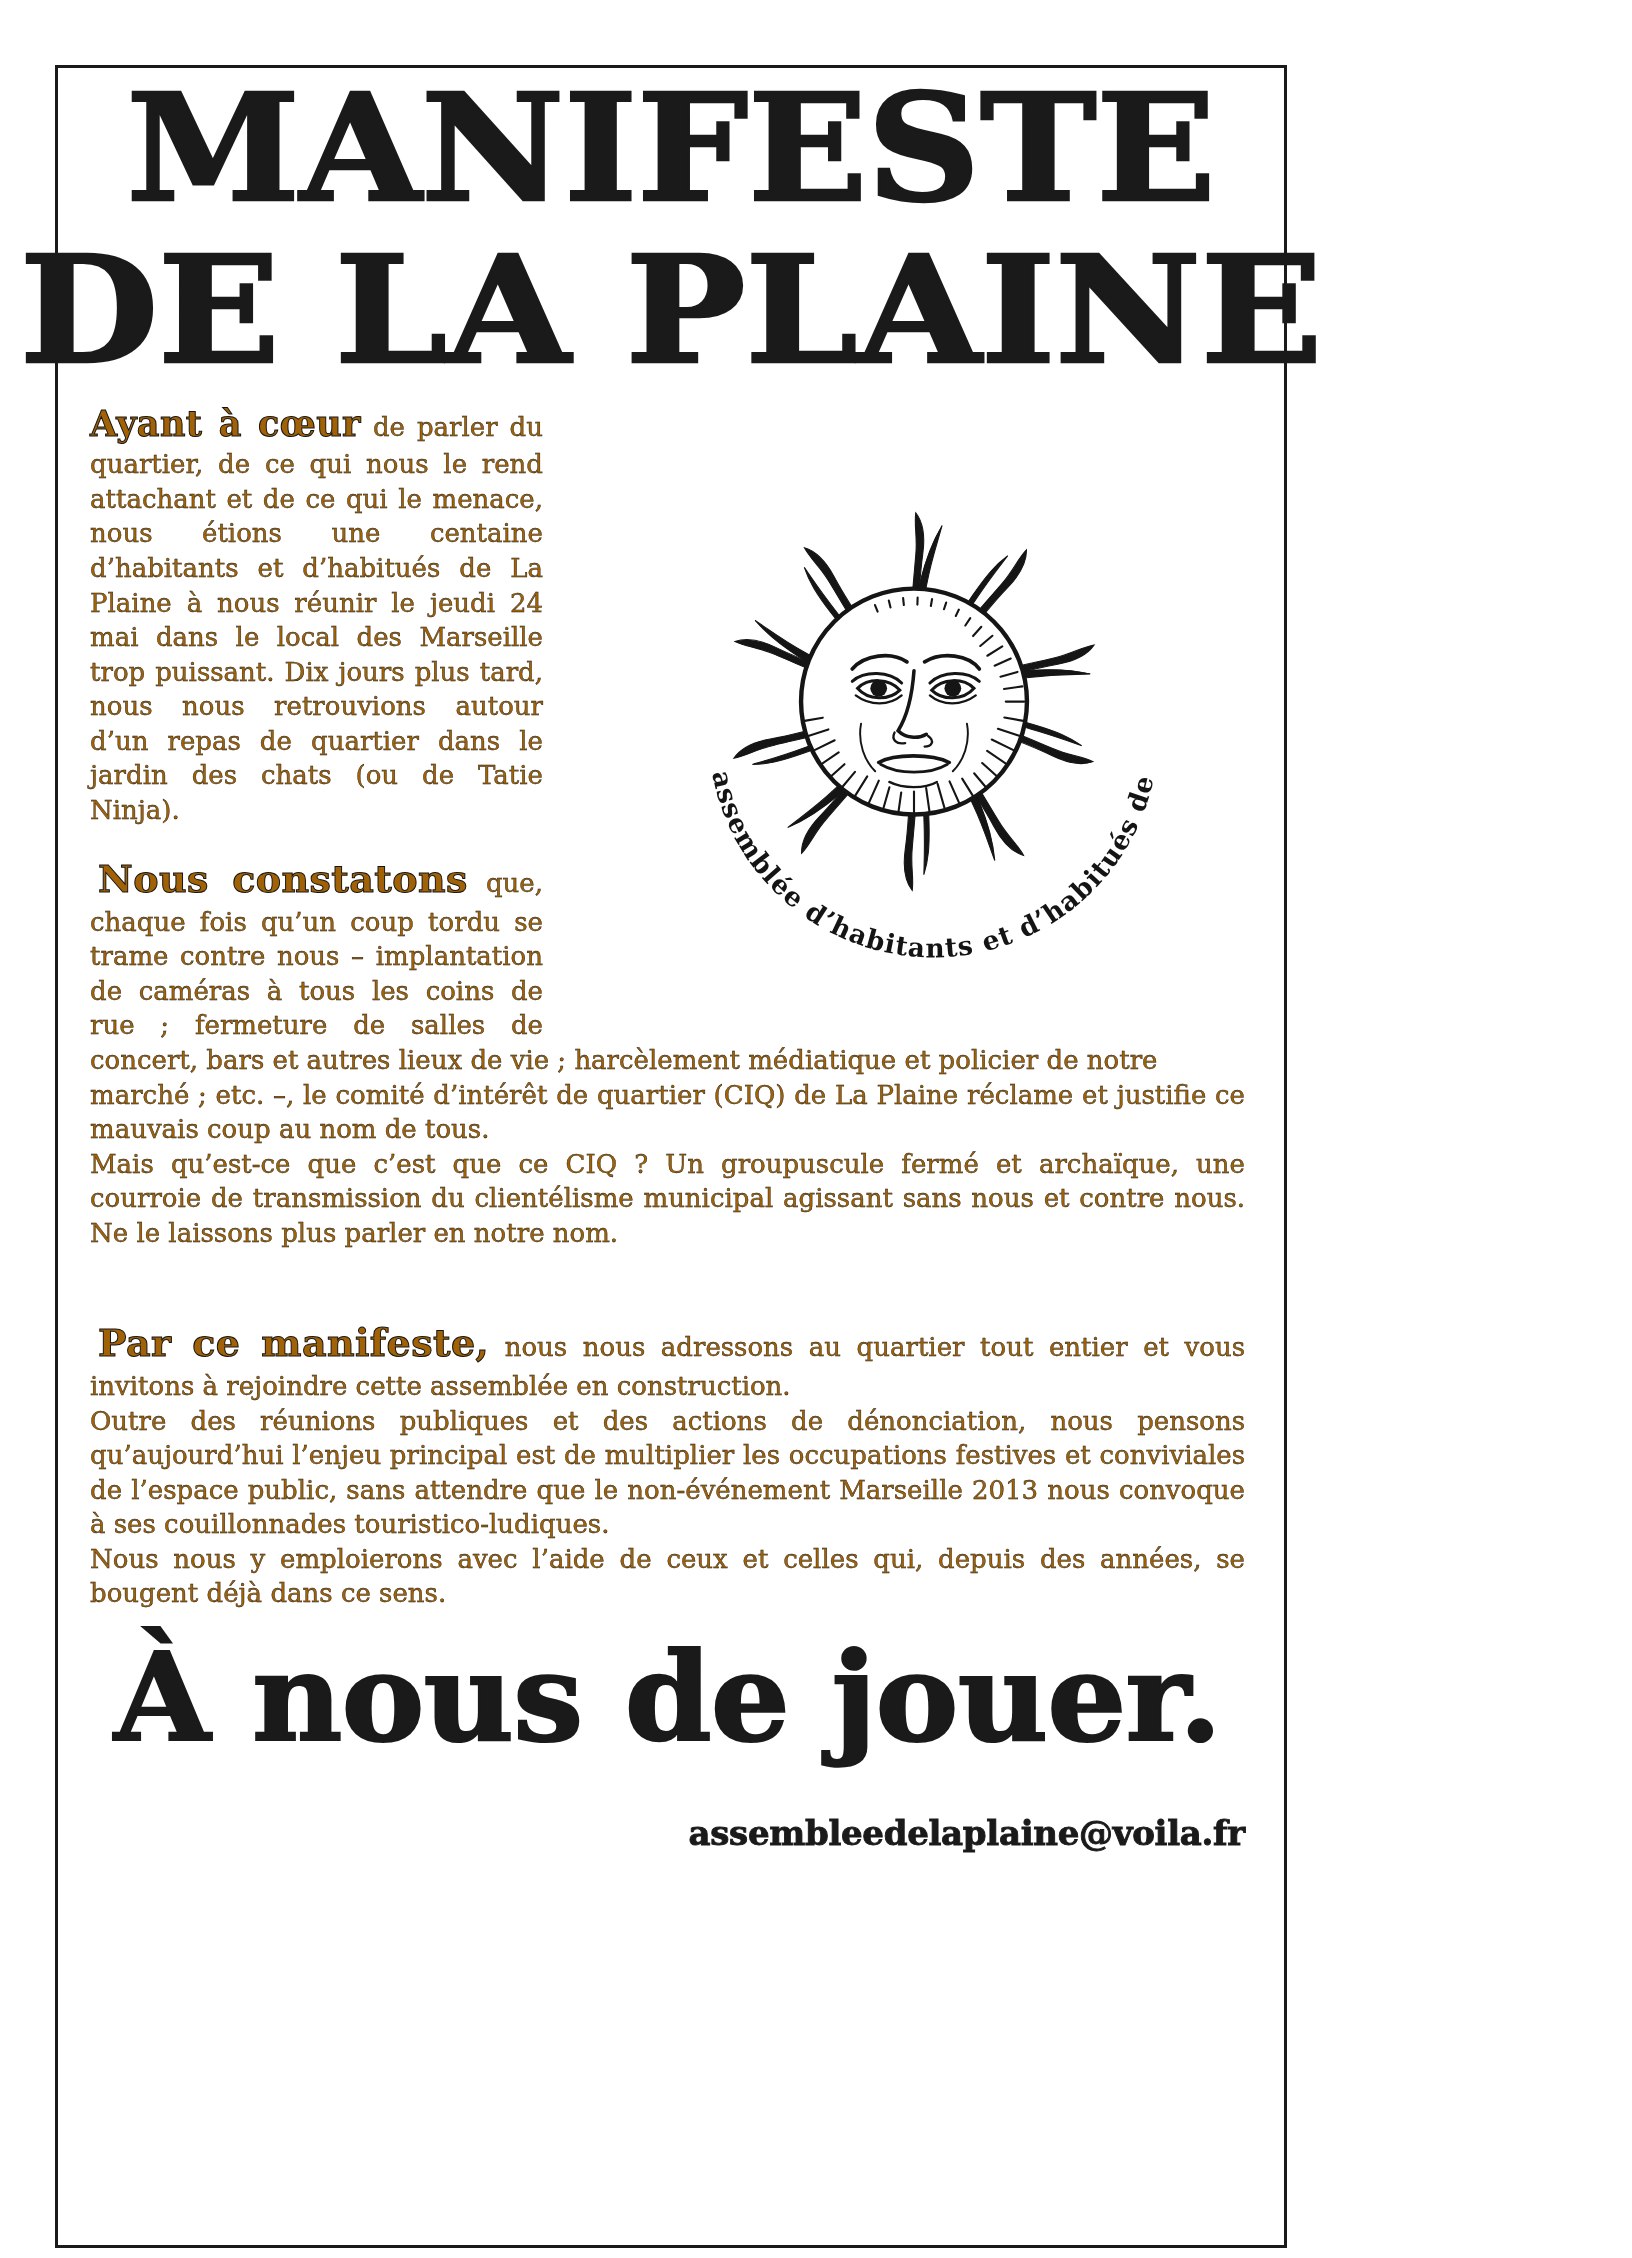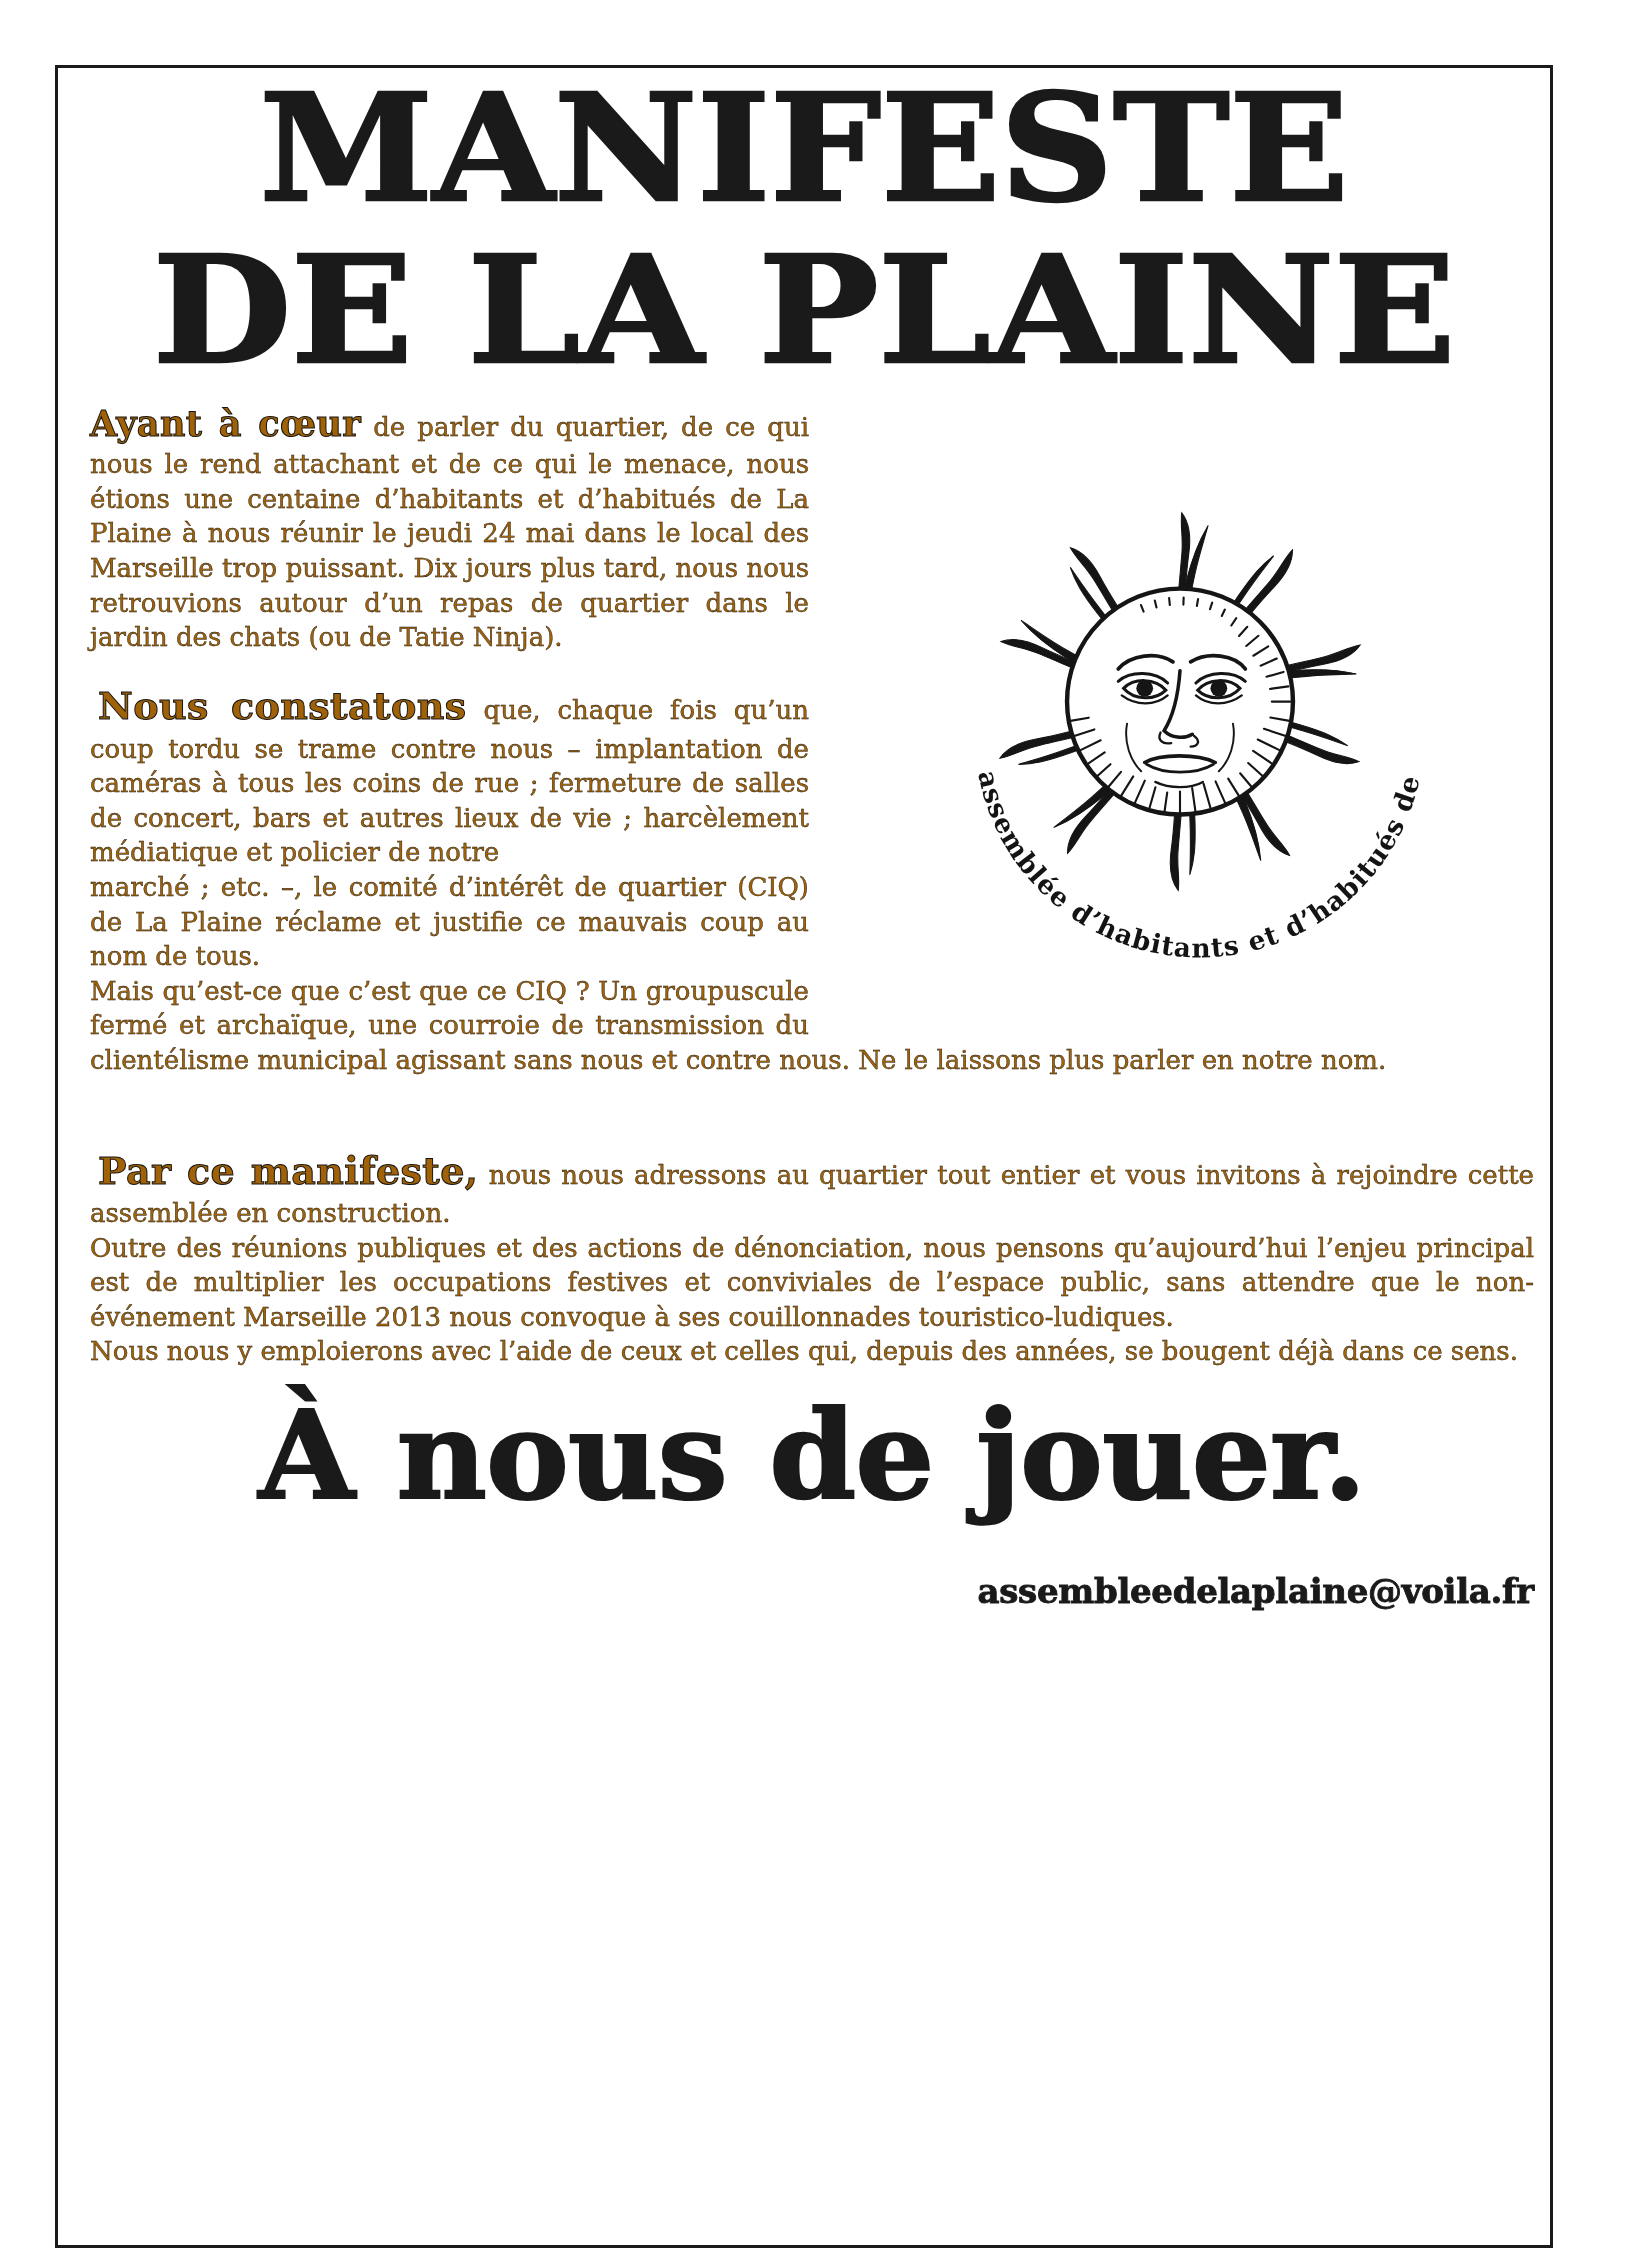--- a/index.html
+++ b/index.html
@@ -14,21 +14,21 @@
     position: relative;
     width: 1632px;
     height: 2258px;
     background: #ffffff;
     overflow: hidden;
   }
   #frame {
     position: absolute;
     left: 55px;
     top: 65px;
-    width: 1498px;
+    width: 1232px;
     height: 2183px;
     border: 3.5px solid #1a1a1a;
     box-sizing: border-box;
     background: #ffffff;
   }
   #inner {
     position: absolute;
     left: 0;
     top: 0;
     right: 0;
@@ -100,21 +100,21 @@
     height: 618px;
     margin: -3.5px -10.6px 3.5px 17.6px;
     position: relative;
   }
   #narrow-flow {
     
   }
 
   
   #wide-region {
-    padding: 0 16px 0 32px;
+    padding: 0 39px 0 32px;
     box-sizing: border-box;
     clear: none;
   }
 
   
   #sun-float svg {
     display: block;
     width: 706px;
     height: 618px;
   }

